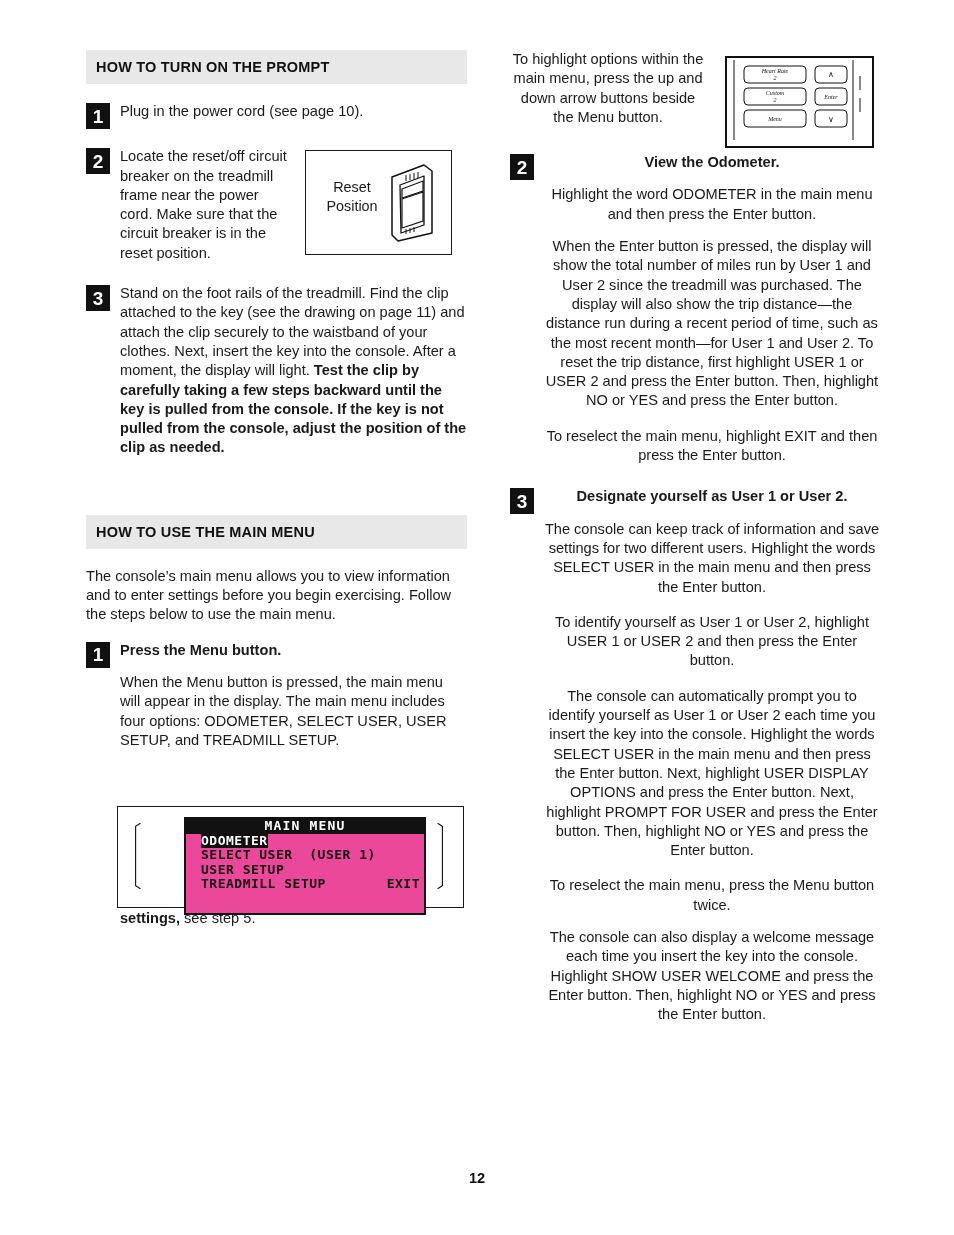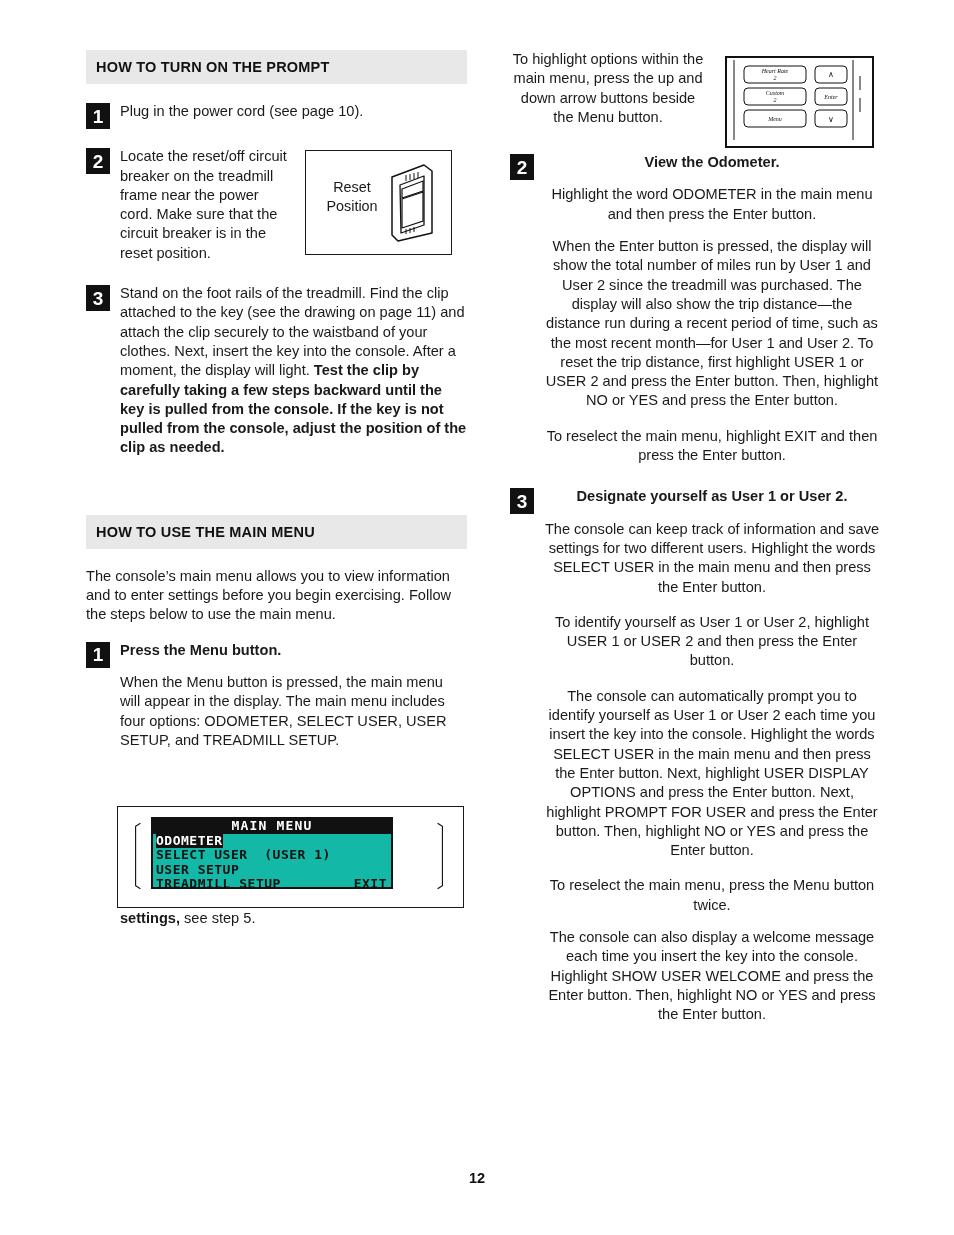--- a/index.html
+++ b/index.html
@@ -59,36 +59,36 @@
     width:145px;height:88px;
     border:2px solid #111;background:#fff;
   }
 
   .fig-lcd{
     position:absolute;left:117px;top:806px;
     width:345px;height:100px;
     border:1.6px solid #1a1a1a;background:#fff;
   }
   .lcd-inner{
-    position:absolute;left:33px;top:10px;
-    width:242px;height:72px;
-    border:2px solid #111;background:#14b8a6;
+    position:absolute;left:66px;top:10px;
+    width:242px;height:98px;
+    border:2px solid #111;background:#ec4899;
     box-sizing:border-box;
     padding:0;
   }
   .lcd-edge{position:absolute;top:6px;width:8px;height:86px;}
   .lcd-line{
     font-family:"DejaVu Sans Mono", monospace;
     font-size:13px;
     font-weight:bold;
     letter-spacing:0.5px;
     line-height:14.6px;
     white-space:pre;
     color:#111;
-    padding-left:3px;
+    padding-left:15px;
   }
   .lcd-title{
     background:#111;color:#fff;text-align:center;
     letter-spacing:1.2px;padding-left:0;
   }
   .lcd-hl{background:#111;color:#fff;display:inline;}
   .lcd-row{display:flex;justify-content:space-between;padding-right:4px;}
 
   .pagenum{
     position:absolute;left:0;right:0;top:1170px;

